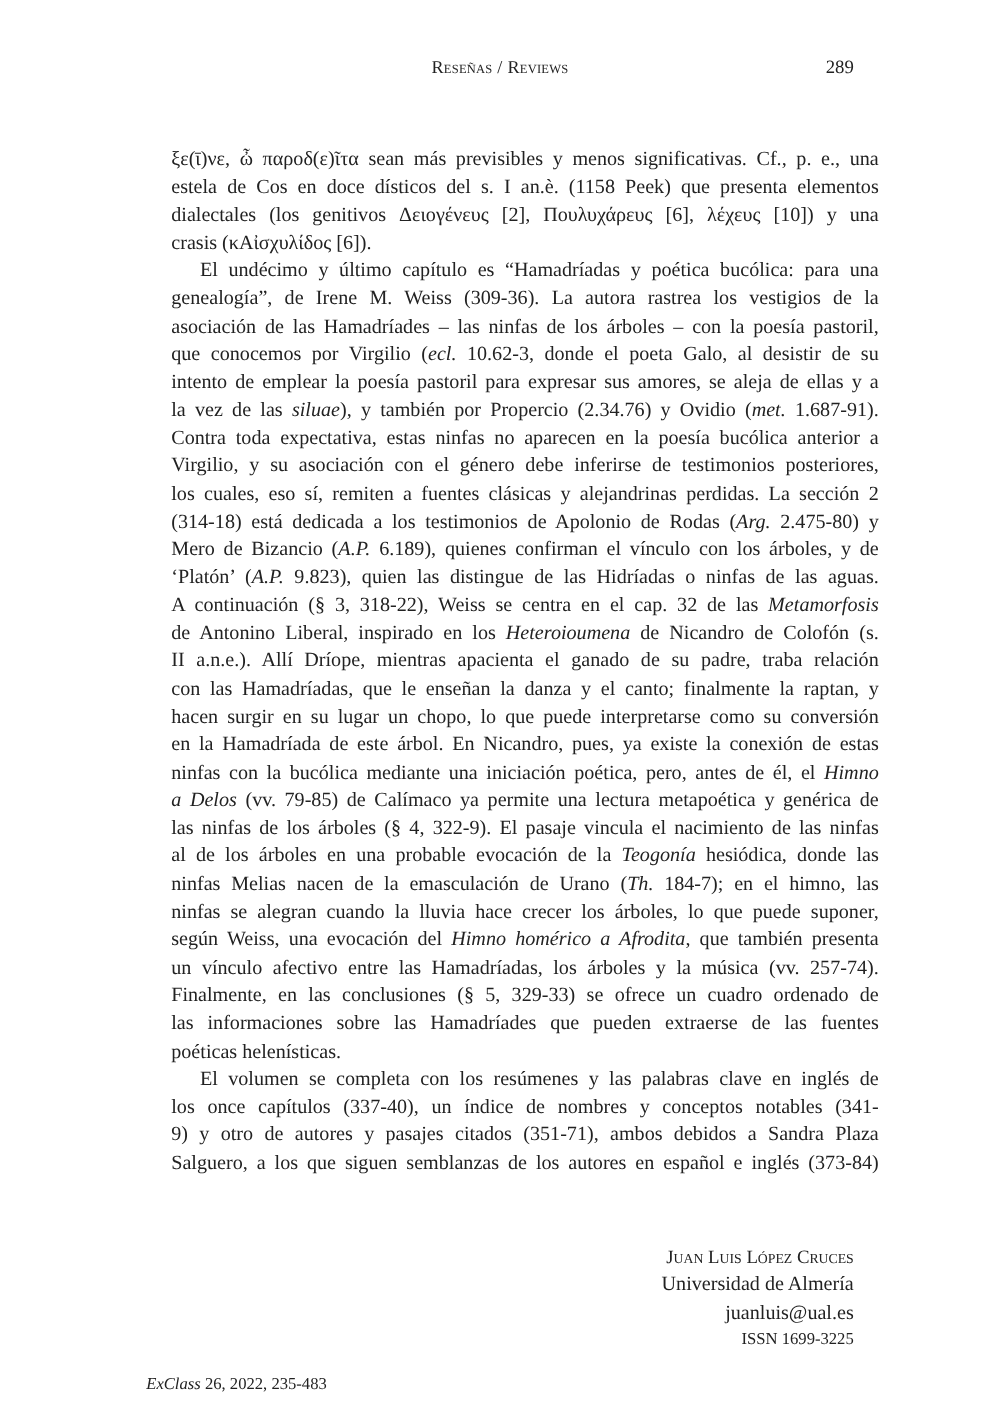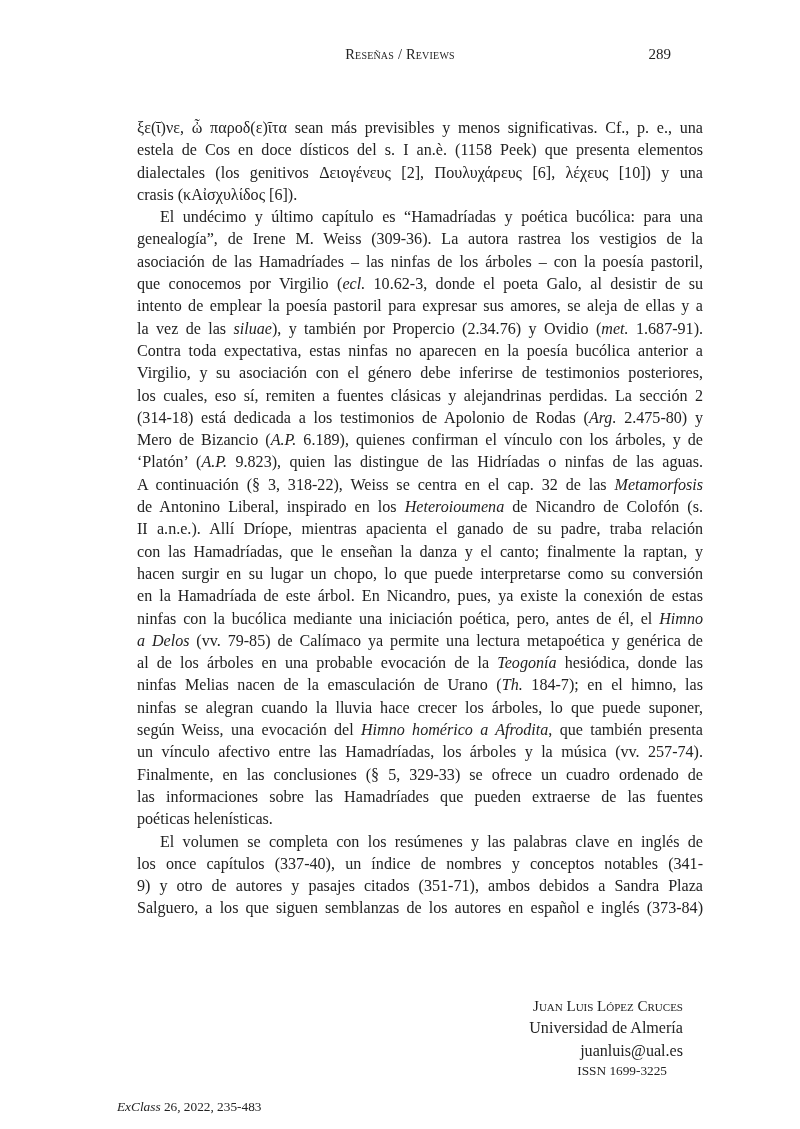--- a/index.html
+++ b/index.html
@@ -1,33 +1,33 @@
 <!DOCTYPE html>
 <html><head>
 <meta charset="utf-8">
 <style>
   html, body { margin: 0; padding: 0; background: #ffffff; }
   body { width: 800px; height: 1129px; position: relative; overflow: hidden;
          font-family: "Liberation Serif", "DejaVu Serif", serif; color: #222; }
   .header { position: absolute; top: 46px; left: 117px; width: 566px; height: 20px; }
   .running-head { position: absolute; left: 0; right: 0; text-align: center;
                   font-variant: small-caps; font-size: 14.5px; letter-spacing: 0.2px; }
-  .page-number { position: absolute; right: 12px; font-size: 15px; }
+  .page-number { position: absolute; right: 0; font-size: 15px; }
   .body-text { position: absolute; top: 117px; left: 117px; width: 566px;
                font-size: 16.1px; line-height: 22.3px; text-align: justify; hyphens: none; margin-left: 20px; }
   .line { display: block; text-align: justify; text-align-last: justify; height: 22.3px; white-space: nowrap; }
   .line.last { text-align-last: left; }
   .line.ind { padding-left: 23px; }
   i { font-style: italic; }
   .signature { position: absolute; top: 955px; right: 117px; text-align: right;
                font-size: 16.1px; line-height: 22.3px; margin-top: 40px; }
   .sig-name { font-variant: small-caps; font-size: 15px; }
   .footer { position: absolute; top: 1063px; left: 117px; width: 566px; font-size: 13.3px; }
   .footer-left { position: absolute; left: 0; margin-top: 36px; }
-  .footer-right { position: absolute; right: 16px; }
+  .footer-right { position: absolute; right: 0; }
 </style>
 </head>
 <body>
 
 <div class="header">
   <span class="running-head">Reseñas / Reviews</span>
   <span class="page-number">289</span>
 </div>
 
 <div class="body-text" id="body-text">
@@ -48,20 +48,21 @@
     <span class="line"><span>Mero de Bizancio (</span><i>A.P.</i><span> 6.189), quienes confirman el vínculo con los árboles, y de</span></span>
     <span class="line"><span>‘Platón’ (</span><i>A.P.</i><span> 9.823), quien las distingue de las Hidríadas o ninfas de las aguas.</span></span>
     <span class="line"><span>A continuación (§ 3, 318-22), Weiss se centra en el cap. 32 de las </span><i>Metamorfosis</i><span></span></span>
     <span class="line"><span>de Antonino Liberal, inspirado en los </span><i>Heteroioumena</i><span> de Nicandro de Colofón (s.</span></span>
     <span class="line"><span>II  a.n.e.). Allí Dríope, mientras apacienta el ganado de su padre, traba relación</span></span>
     <span class="line"><span>con las Hamadríadas, que le enseñan la danza y el canto; finalmente la raptan, y</span></span>
     <span class="line"><span>hacen surgir en su lugar un chopo, lo que puede interpretarse como su conversión</span></span>
     <span class="line"><span>en la Hamadríada de este árbol. En Nicandro, pues, ya existe la conexión de estas</span></span>
     <span class="line"><span>ninfas con la bucólica mediante una iniciación poética, pero, antes de él, el </span><i>Himno</i><span></span></span>
     <span class="line"><span></span><i>a Delos</i><span> (vv. 79-85) de Calímaco ya permite una lectura metapoética y genérica de</span></span>
+    <span class="line"><span>las ninfas de los árboles (§ 4, 322-9). El pasaje vincula el nacimiento de las ninfas</span></span>
     <span class="line"><span>al de los árboles en una probable evocación de la </span><i>Teogonía</i><span> hesiódica, donde las</span></span>
     <span class="line"><span>ninfas Melias nacen de la emasculación de Urano (</span><i>Th.</i><span> 184-7); en el himno, las</span></span>
     <span class="line"><span>ninfas se alegran cuando la lluvia hace crecer los árboles, lo que puede suponer,</span></span>
     <span class="line"><span>según Weiss, una evocación del </span><i>Himno homérico a Afrodita</i><span>, que también presenta</span></span>
     <span class="line"><span>un vínculo afectivo entre las Hamadríadas, los árboles y la música (vv. 257-74).</span></span>
     <span class="line"><span>Finalmente, en las conclusiones (§ 5, 329-33) se ofrece un cuadro ordenado de</span></span>
     <span class="line"><span>las informaciones sobre las Hamadríades que pueden extraerse de las fuentes</span></span>
     <span class="line last"><span>poéticas helenísticas.</span></span>
     <span class="line ind"><span>El volumen se completa con los resúmenes y las palabras clave en inglés de</span></span>
     <span class="line"><span>los once capítulos (337-40), un índice de nombres y conceptos notables (341-</span></span>

